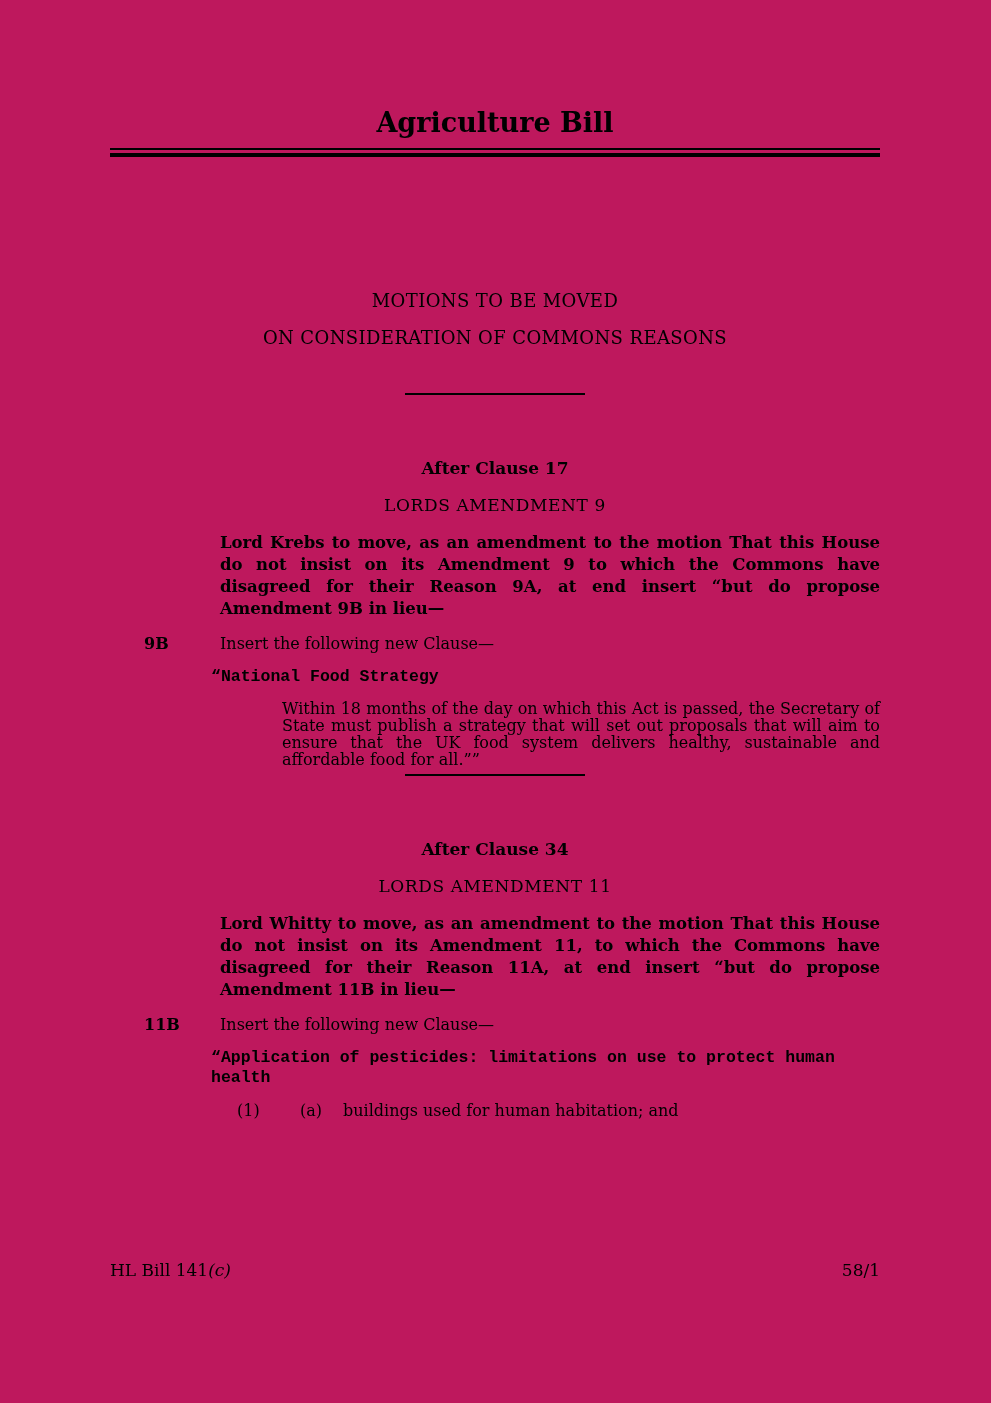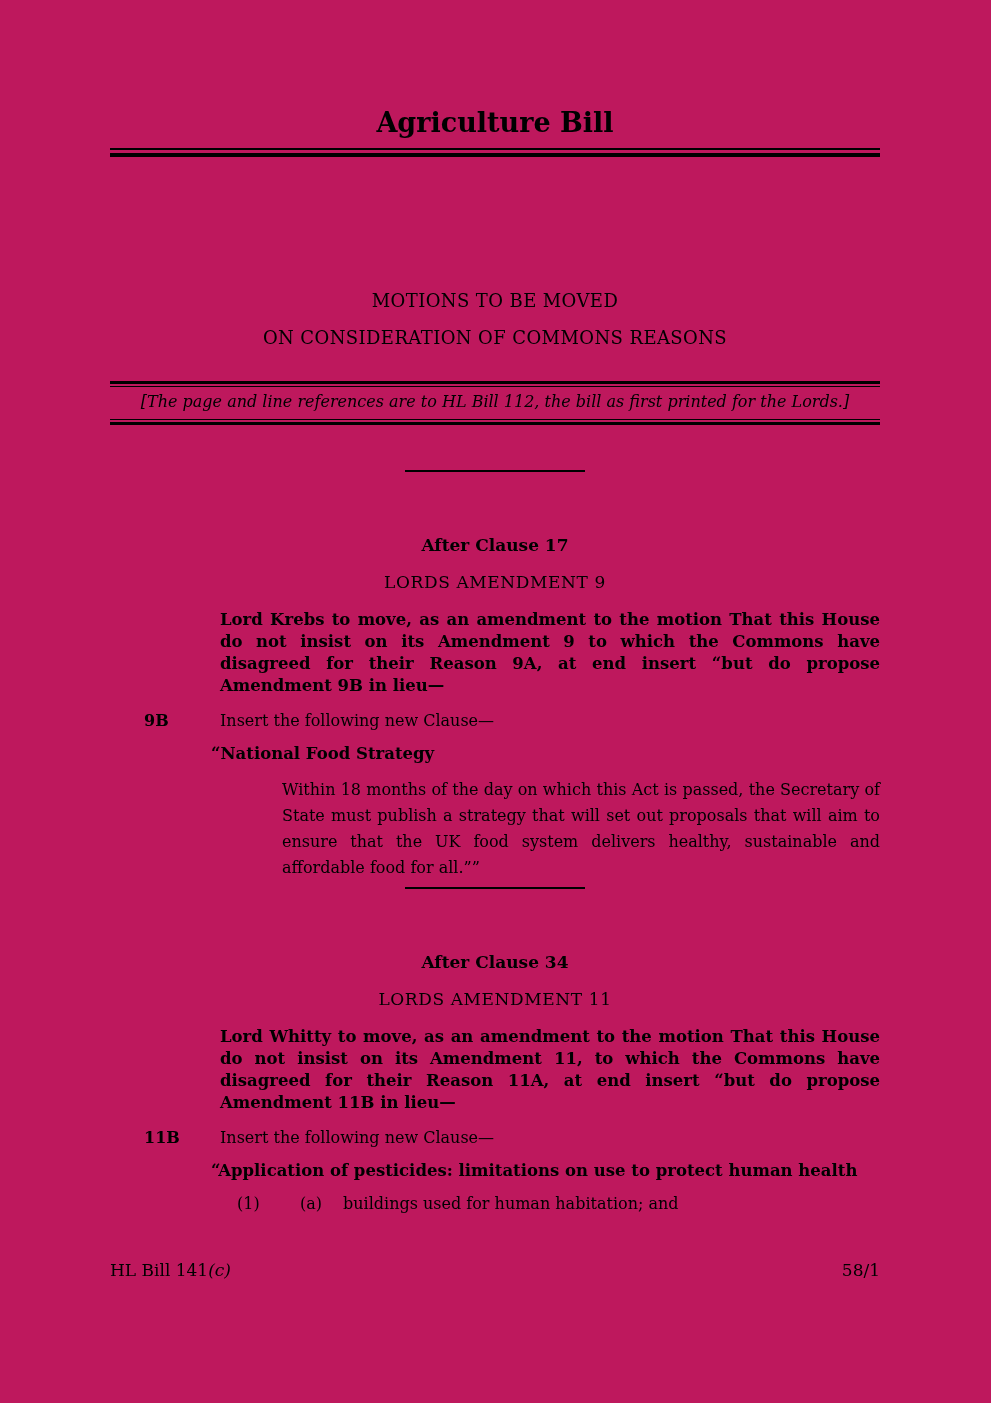--- a/index.html
+++ b/index.html
@@ -103,27 +103,28 @@
     top: 0;
     font-weight: bold;
     margin-left: 34px;
   }
 
   .clause-title {
     margin: 13px 0 0 -9px;
     font-weight: bold;
     font-size: 16.5px;
     line-height: 20px;
+    font-family: Liberation Mono, monospace;
   }
 
   .indent1 {
     margin: 13px 16px 0 62px;
     width: 598px;
     text-align: justify;
-    line-height: 26px;
+    line-height: 17px;
   }
 
   .sub1 {
     position: relative;
     margin: 12px 0 0 62px;
     width: 598px;
   }
   .sub1 > .para {
     margin: 0;
     text-align: justify;
@@ -164,23 +165,20 @@
 <div class="page">
 
   <div class="full">
 
     <h1 class="title">Agriculture Bill</h1>
     <div class="title-rule"></div>
 
     <div class="subtitle first">MOTIONS TO BE MOVED</div>
     <div class="subtitle second">ON CONSIDERATION OF COMMONS REASONS</div>
 
-    <div class="ref-box">
-      <div class="ref-inner">[The page and line references are to HL Bill 112, the bill as first printed for the Lords.]</div>
-    </div>
 
     <div class="short-rule r1"></div>
 
     <div class="clause-heading s1">After Clause 17</div>
     <div class="amendment-heading">LORDS AMENDMENT 9</div>
 
     <div class="body-col">
       <p class="motion">Lord Krebs to move, as an amendment to the motion That this House do not insist on its Amendment 9 to which the Commons have disagreed for their Reason 9A, at end insert “but do propose Amendment 9B in lieu—</p>
 
       <div class="num-row">

